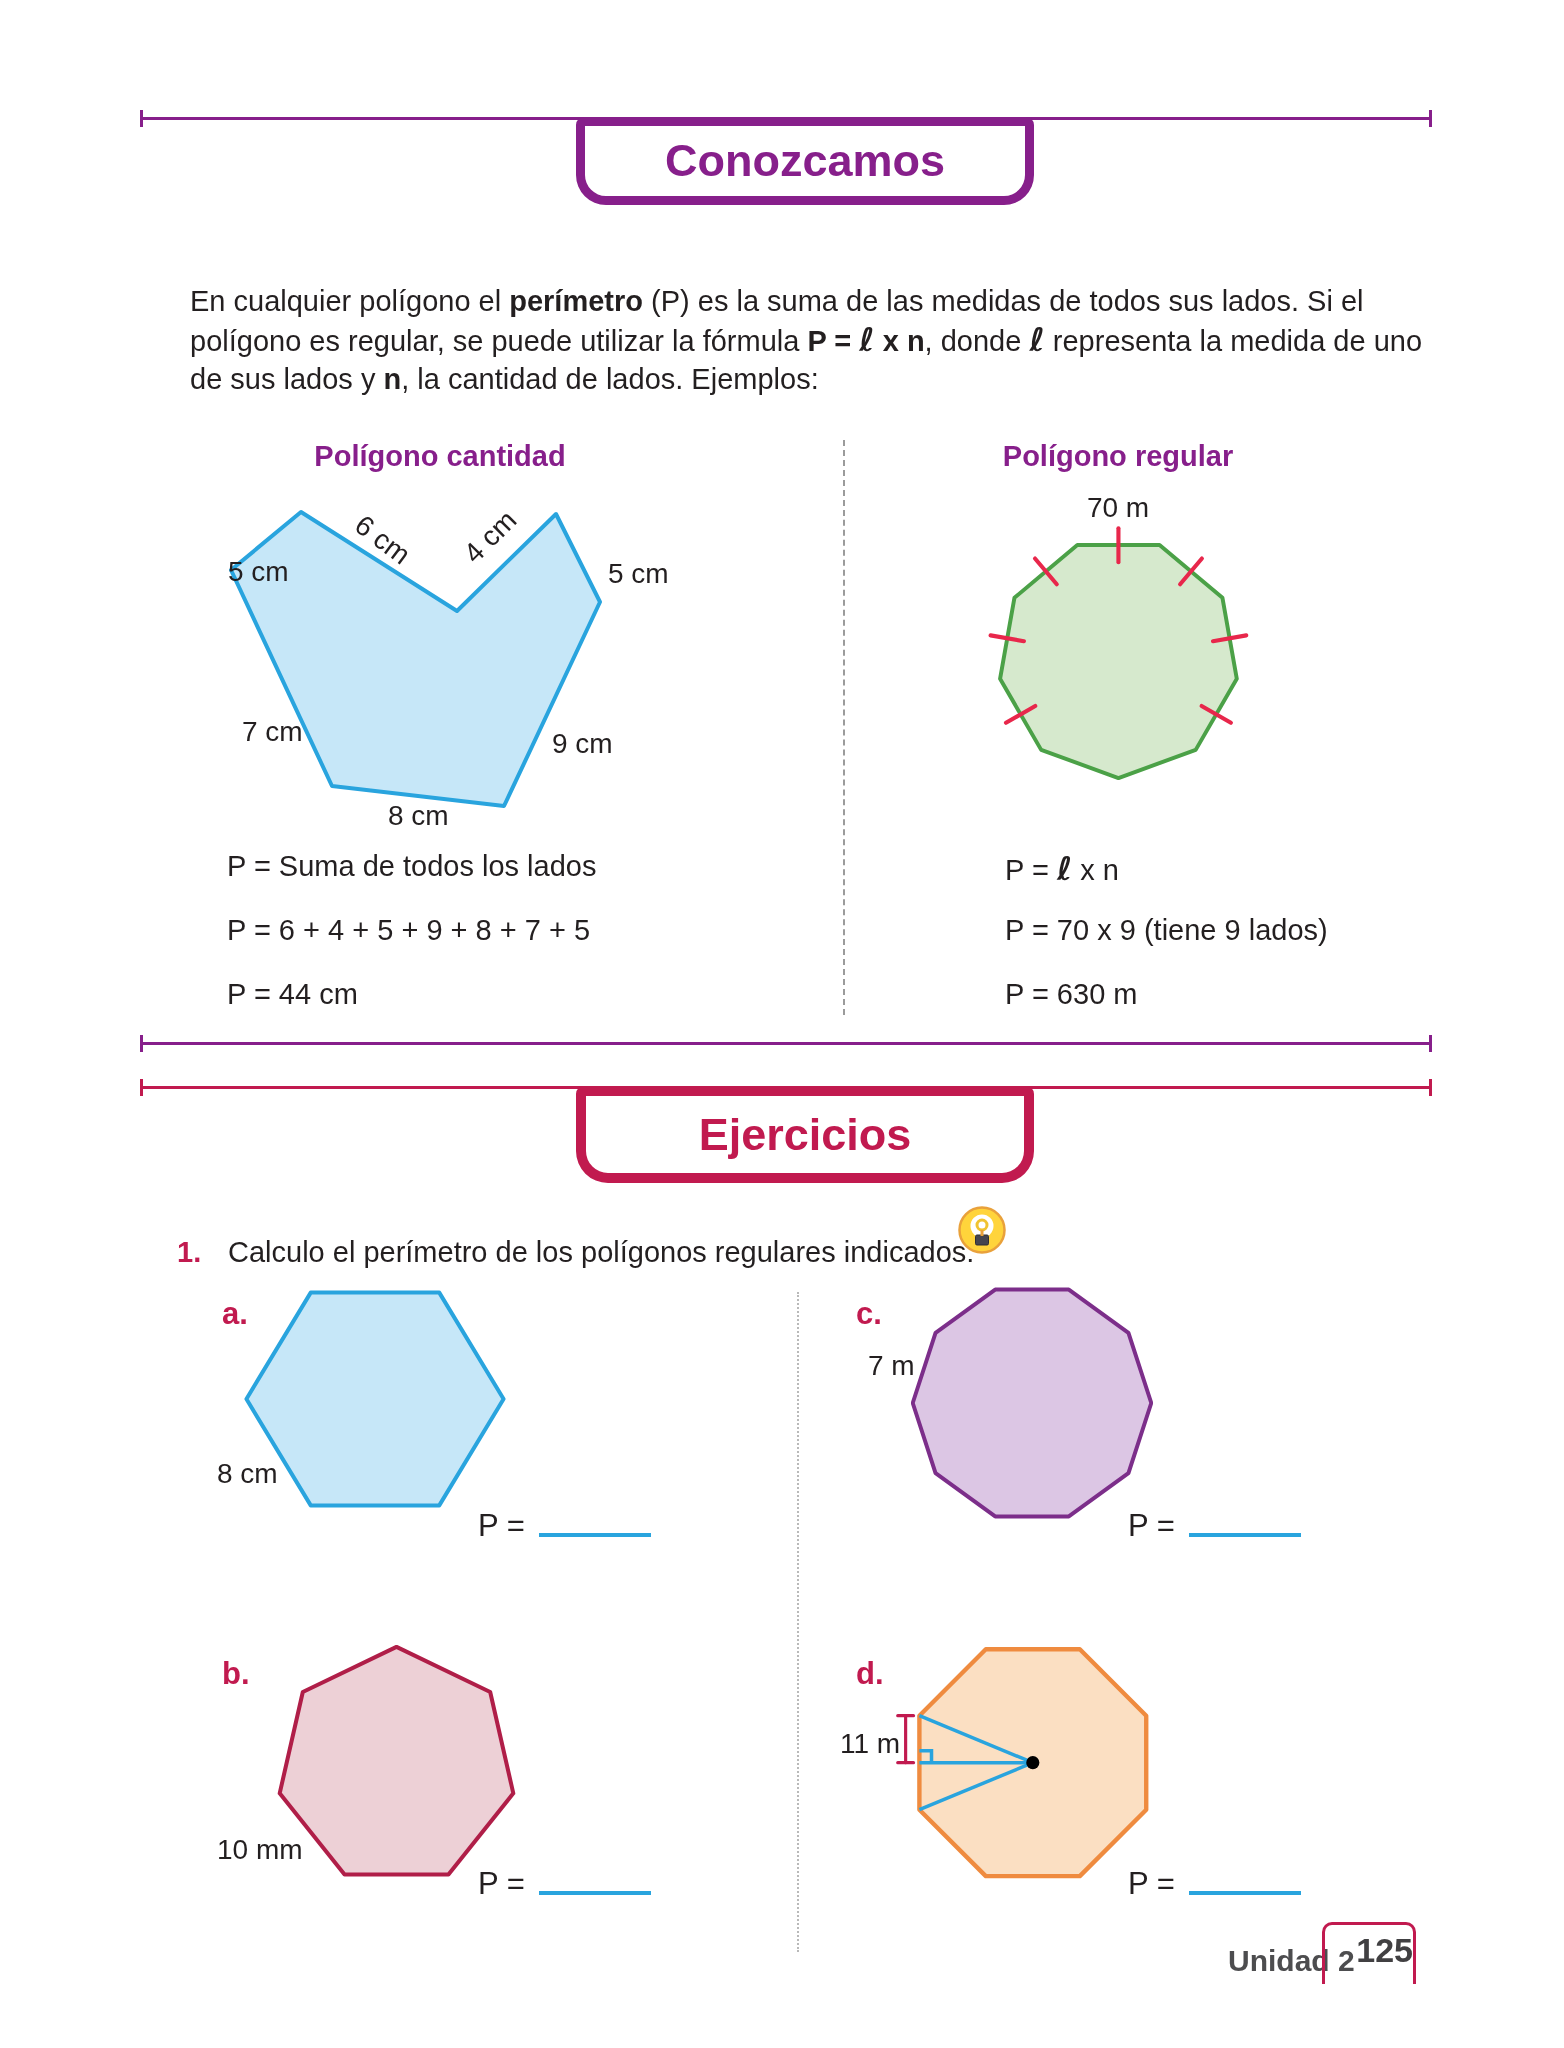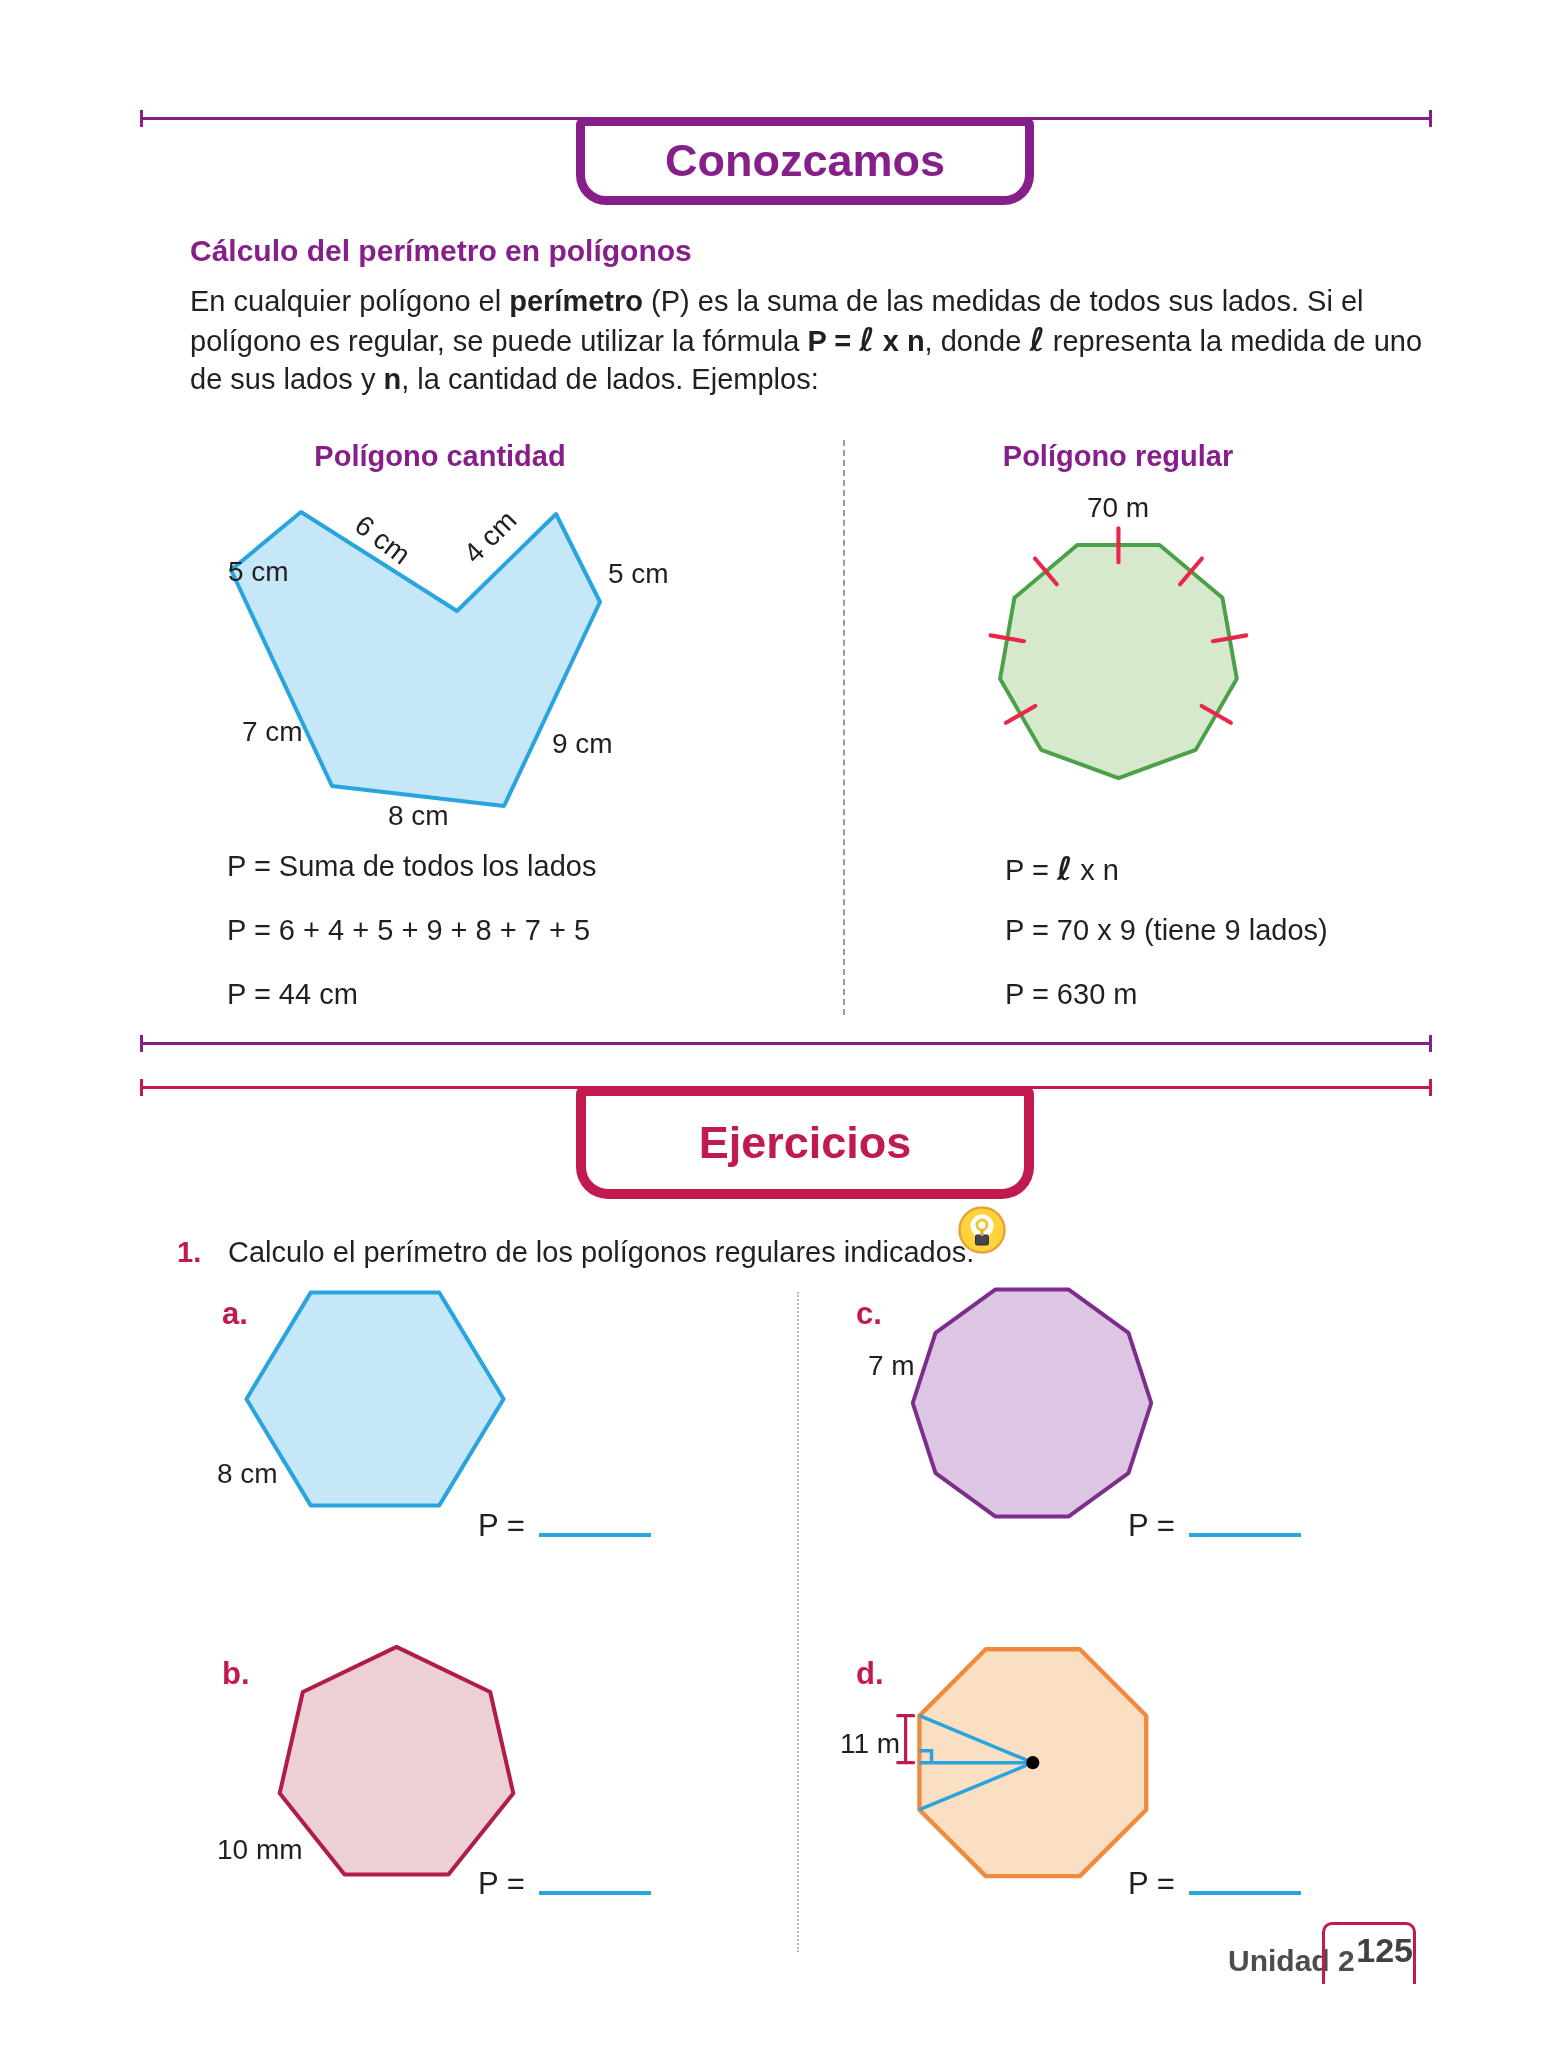--- a/index.html
+++ b/index.html
@@ -39,21 +39,20 @@
 </head>
 <body>
 
 <div class="page">
 
   <div class="rule purple" style="left:140px;top:117px;width:1292px;"></div>
   <div class="banner purple" style="left:576px;top:117px;width:458px;height:88px;">
     <span class="txt">Conozcamos</span>
   </div>
 
-  <div class="section-title" style="left:190px;top:234px;">Cálculo del perímetro en polígonos</div>
 
   <div class="para" style="left:190px;top:282px;width:1250px;"><span>En cualquier polígono el </span><b>perímetro</b><span> (P) es la suma de las medidas de todos sus lados. Si el polígono es regular, se puede utilizar la fórmula </span><b>P = </b><b class="ell">ℓ</b><b> x n</b><span>, donde </span><b class="ell">ℓ</b><span> representa la medida de uno de sus lados y </span><b>n</b><span>, la cantidad de lados. Ejemplos:</span></div>
 
   <div class="ex-title" style="left:290px;top:440px;width:300px;">Polígono cantidad</div>
   <div class="ex-title" style="left:968px;top:440px;width:300px;">Polígono regular</div>
 
   <div class="divider-dash" style="left:843px;top:440px;height:575px;"></div>
 
   <svg class="abs" style="left:205px;top:503px;" width="410" height="310" viewBox="0 0 410 310">
     <polygon points="96,9 252,108 351,11 395,99 299,303 127,283 26,67" fill="#C6E7F8" stroke="#29A4DE" stroke-width="4" stroke-linejoin="round"></polygon>
@@ -83,21 +82,21 @@
   <div class="formula" style="left:227px;top:850px;">P = Suma de todos los lados</div>
   <div class="formula" style="left:227px;top:914px;">P = 6 + 4 + 5 + 9 + 8 + 7 + 5</div>
   <div class="formula" style="left:227px;top:978px;">P = 44 cm</div>
 
   <div class="formula" style="left:1005px;top:850px;"><span>P = </span><span class="ell">ℓ</span><span> x n</span></div>
   <div class="formula" style="left:1005px;top:914px;">P = 70 x 9 (tiene 9 lados)</div>
   <div class="formula" style="left:1005px;top:978px;">P = 630 m</div>
 
   <div class="rule purple" style="left:140px;top:1042px;width:1292px;"></div>
   <div class="rule red" style="left:140px;top:1086px;width:1292px;"></div>
-  <div class="banner red" style="left:576px;top:1086px;width:458px;height:113px;">
+  <div class="banner red" style="left:576px;top:1086px;width:458px;height:97px;">
     <span class="txt">Ejercicios</span>
   </div>
 
   <div class="qnum" style="left:177px;top:1236px;">1.</div>
   <div class="qtext" style="left:228px;top:1236px;">Calculo el perímetro de los polígonos regulares indicados:</div>
   <svg class="abs" style="left:958px;top:1206px;" width="48" height="48" viewBox="0 0 48 48">
     <circle cx="24" cy="24" r="22.5" fill="#FFD43B" stroke="#E9A13B" stroke-width="2.5"></circle>
     <circle cx="24" cy="20" r="11.5" fill="#FFFFFF"></circle>
     <circle cx="24" cy="19" r="5" fill="none" stroke="#F0C330" stroke-width="3"></circle>
     <rect x="17.5" y="29" width="13" height="10" rx="1.5" fill="#45454E" stroke="#2E2E35" stroke-width="1"></rect>

